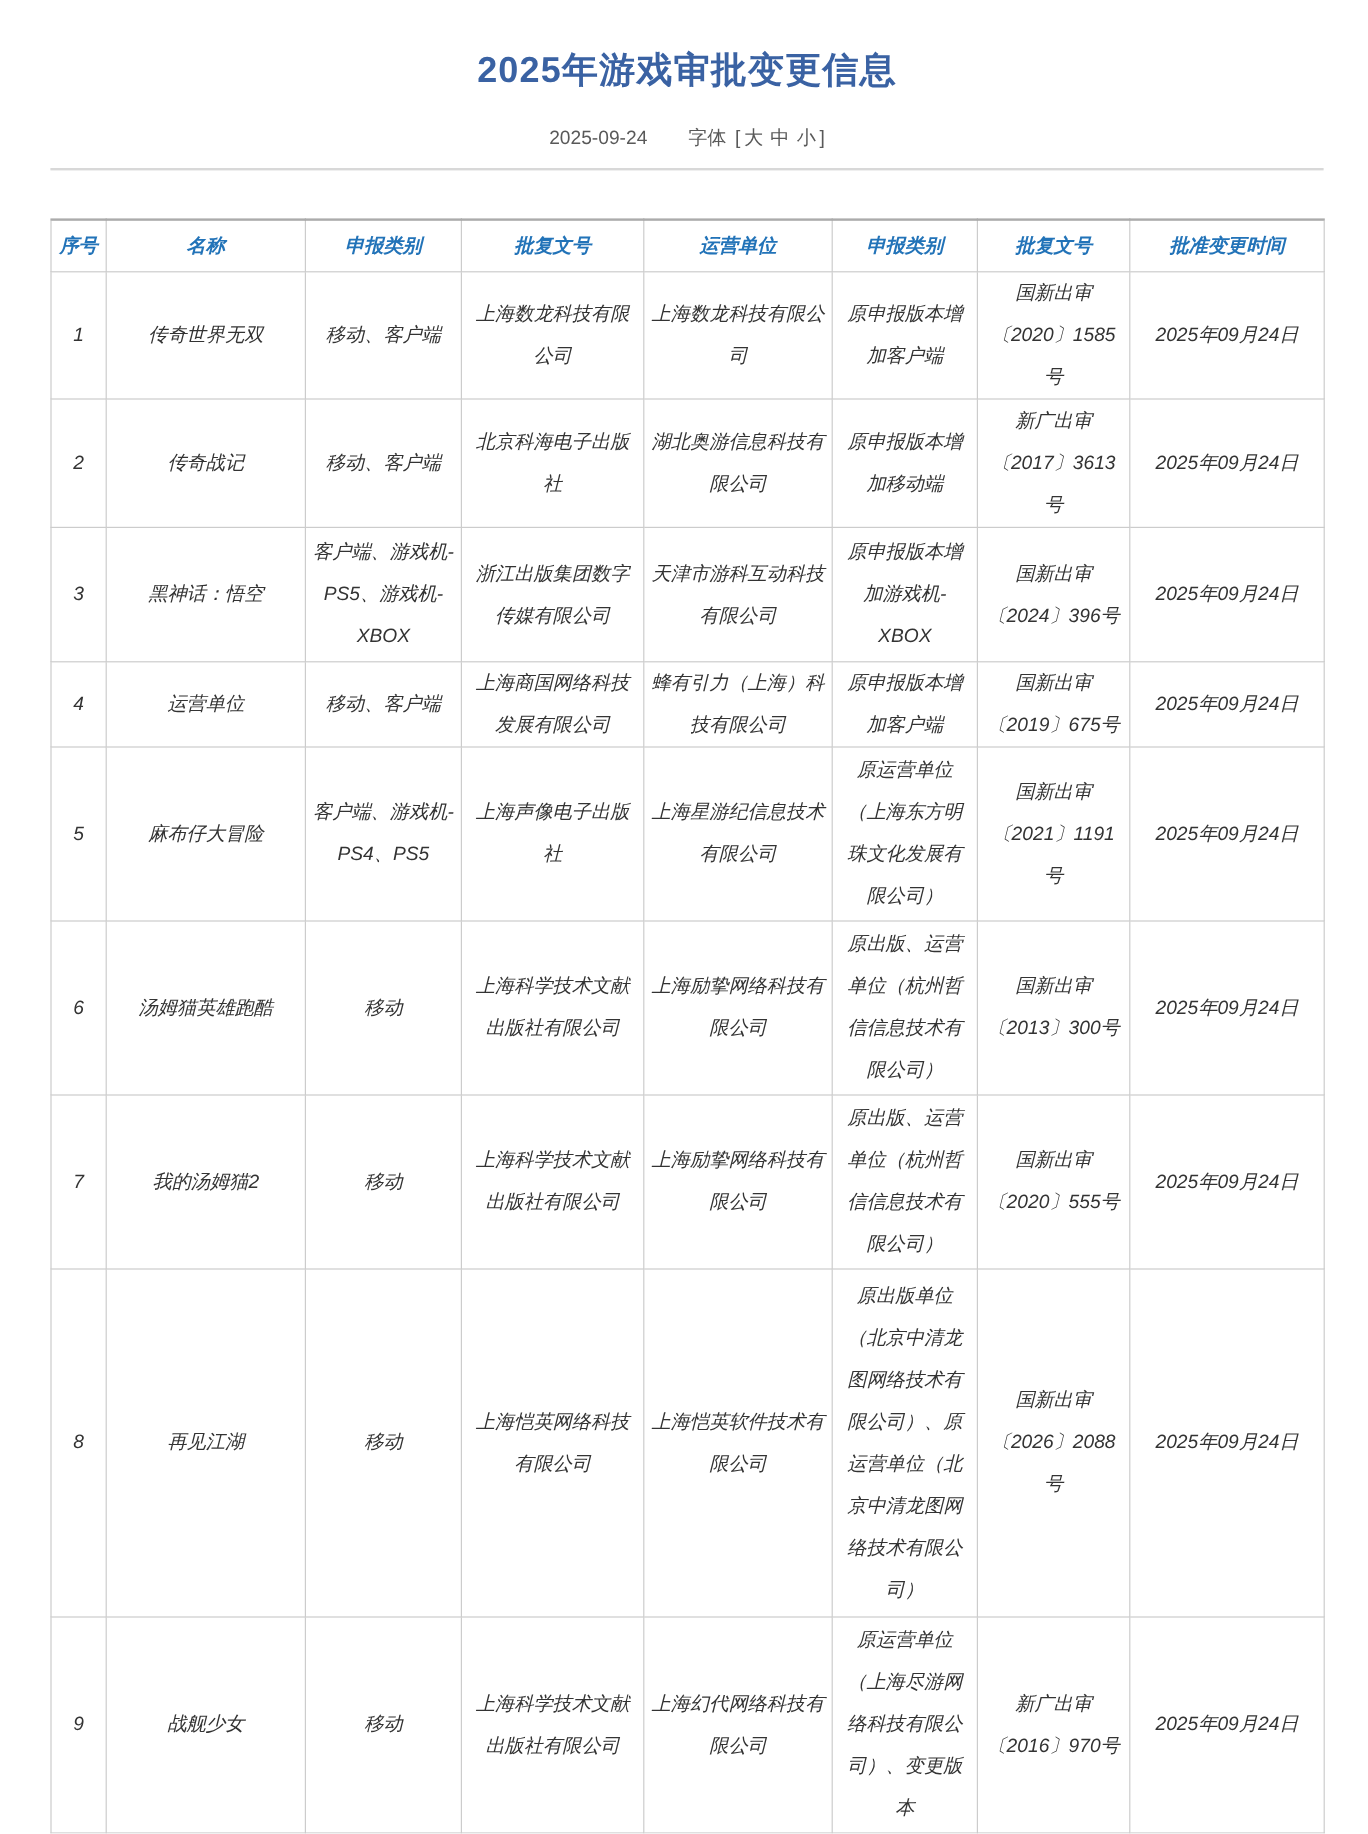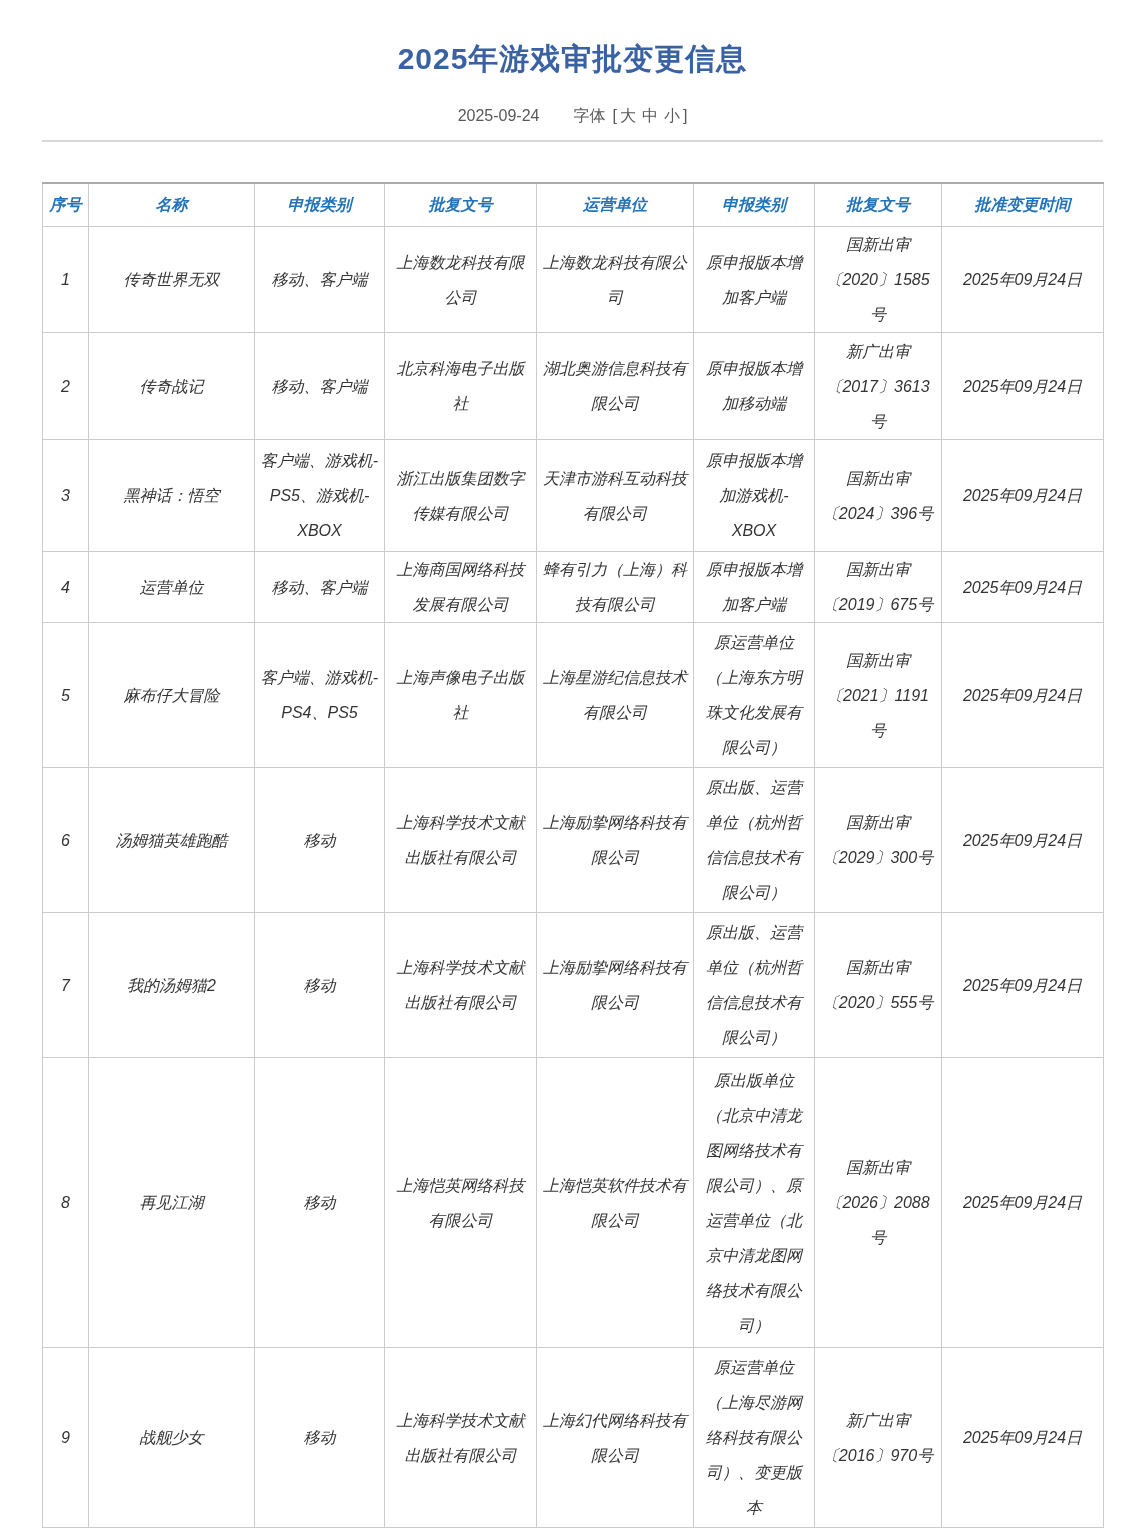--- a/index.html
+++ b/index.html
@@ -162,21 +162,21 @@
         <td>国新出审〔2021〕1191号</td>
         <td>2025年09月24日</td>
       </tr>
       <tr style="height:145px">
         <td>6</td>
         <td>汤姆猫英雄跑酷</td>
         <td>移动</td>
         <td>上海科学技术文献出版社有限公司</td>
         <td>上海励挚网络科技有限公司</td>
         <td>原出版、运营单位（杭州哲信信息技术有限公司）</td>
-        <td>国新出审〔2029〕300号</td>
+        <td>国新出审〔2013〕300号</td>
         <td>2025年09月24日</td>
       </tr>
       <tr style="height:145px">
         <td>7</td>
         <td>我的汤姆猫2</td>
         <td>移动</td>
         <td>上海科学技术文献出版社有限公司</td>
         <td>上海励挚网络科技有限公司</td>
         <td>原出版、运营单位（杭州哲信信息技术有限公司）</td>
         <td>国新出审〔2020〕555号</td>

